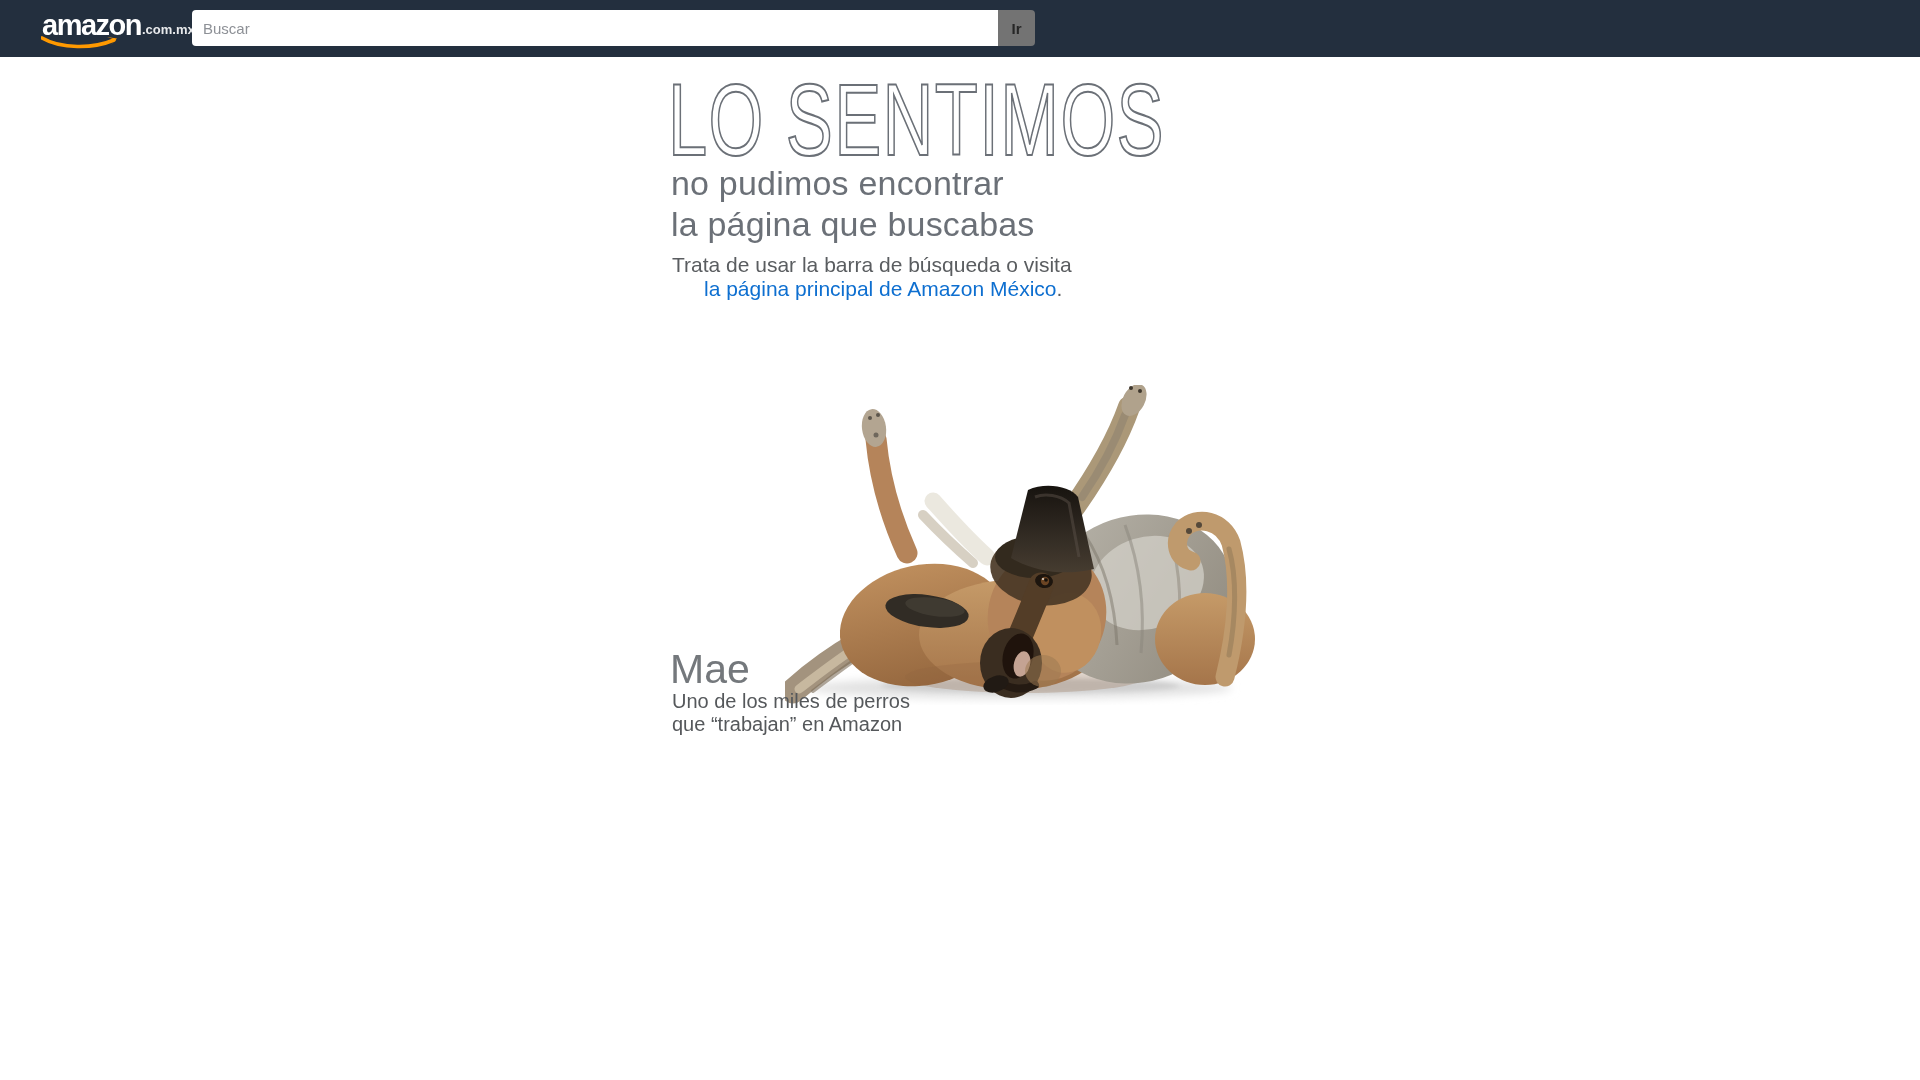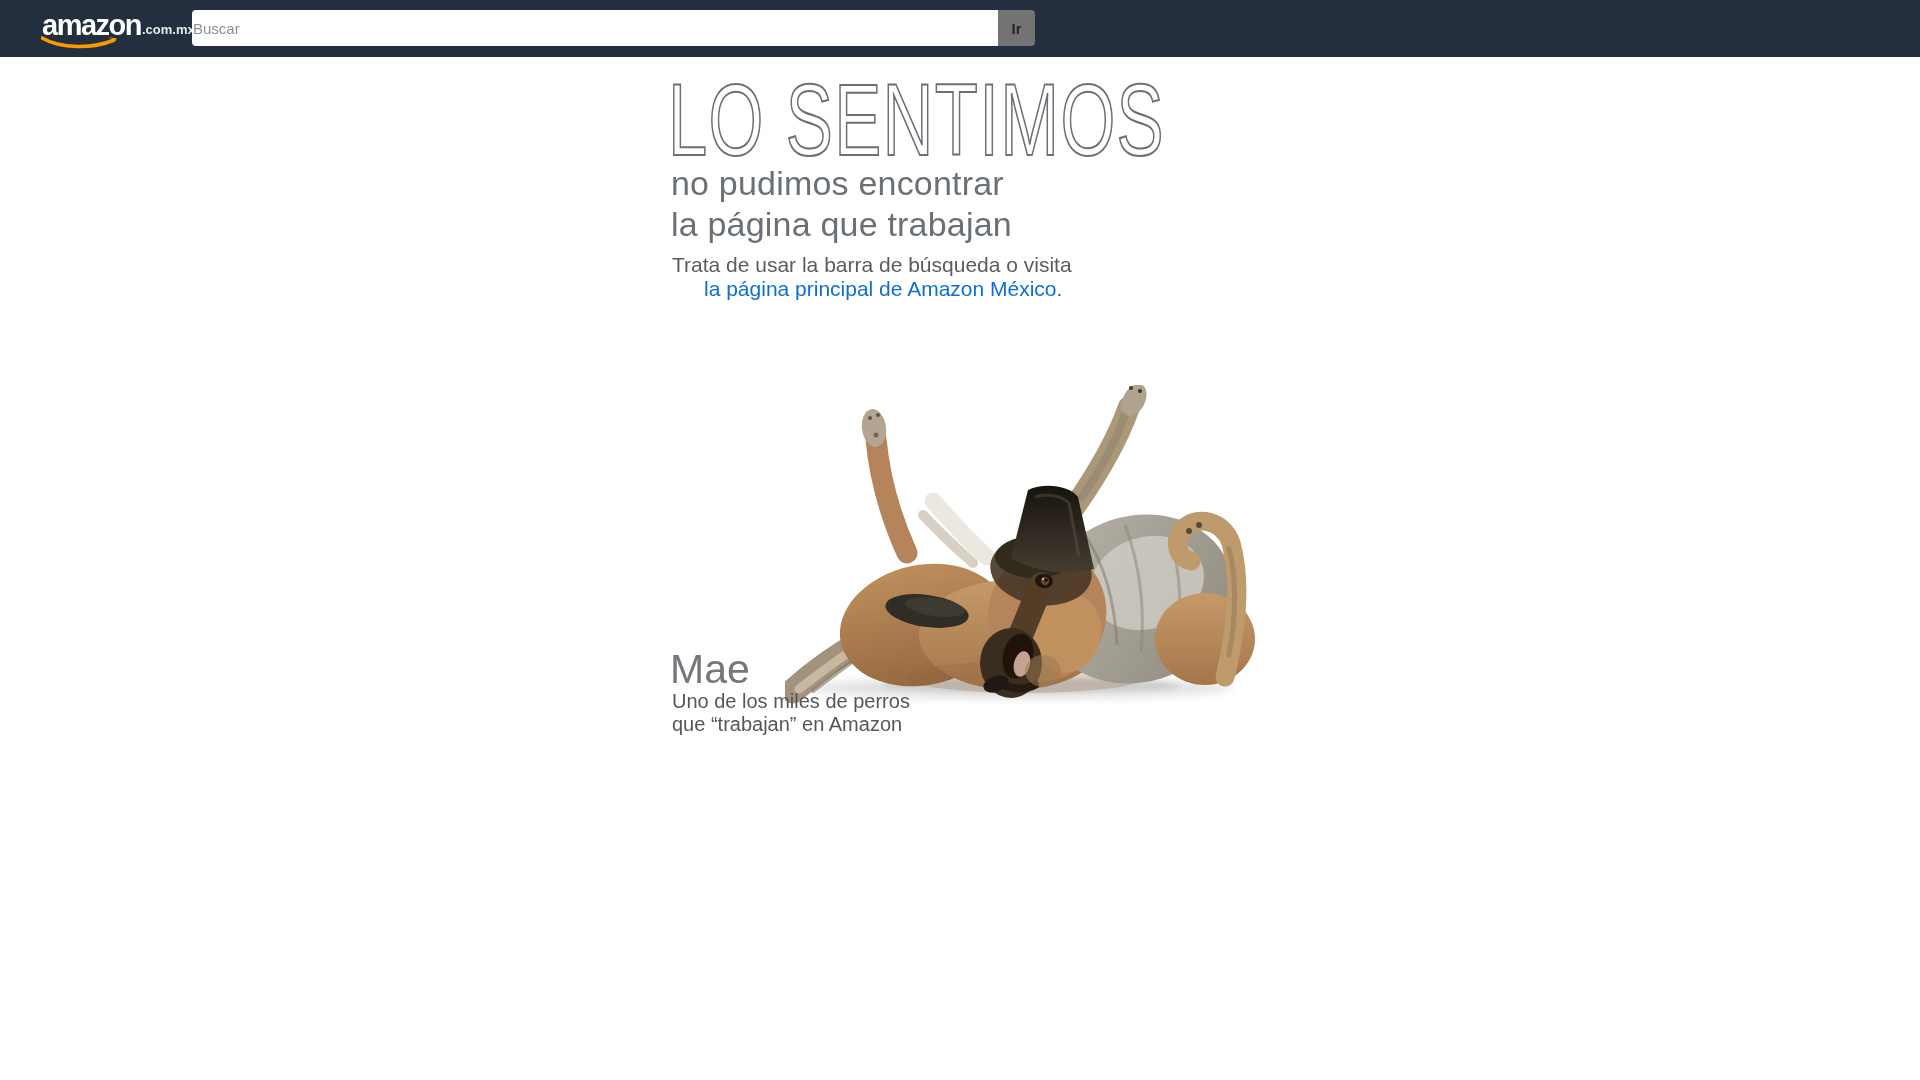--- a/index.html
+++ b/index.html
@@ -40,21 +40,21 @@
   .search {
     position:absolute; left:192px; top:10px; height:36px;
     display:flex;
   }
   .search-input {
     width:806px; height:36px;
     border:none; outline:none;
     background:#ffffff;
     border-radius:4px 0 0 4px;
     font-size:15px; color:#be185d;
-    padding:0 1px;
+    padding:0 11px;
     font-family:"Liberation Sans", sans-serif;
   }
   .search-input::placeholder { color:#8d9096; opacity:1; }
   .search-go {
     width:37px; height:36px;
     border:none; outline:none; cursor:pointer;
     background:#737373;
     border-radius:0 4px 4px 0;
     font-size:15px; font-weight:bold; color:#262626;
     font-family:"Liberation Sans", sans-serif;
@@ -117,21 +117,21 @@
   </form>
 </header>
 
 <main>
   <svg class="h1-svg" width="520" height="100">
     <text x="2" y="85" textLength="497" lengthAdjust="spacingAndGlyphs">LO SENTIMOS</text>
   </svg>
 
   <h2 class="subtitle">
     <span>no pudimos encontrar</span><br>
-    <span>la página que trabajan</span>
+    <span>la página que buscabas</span>
   </h2>
 
   <p class="help">Trata de usar la barra de búsqueda o visita</p>
 
   <p class="home-link-line"><a class="home-link">la página principal de Amazon México</a><span>.</span></p>
 
   <svg class="dog-figure" viewBox="0 0 470 320">
     <defs>
       <filter id="soft" x="-50%" y="-50%" width="200%" height="200%">
           <feGaussianBlur stdDeviation="4"></feGaussianBlur>

